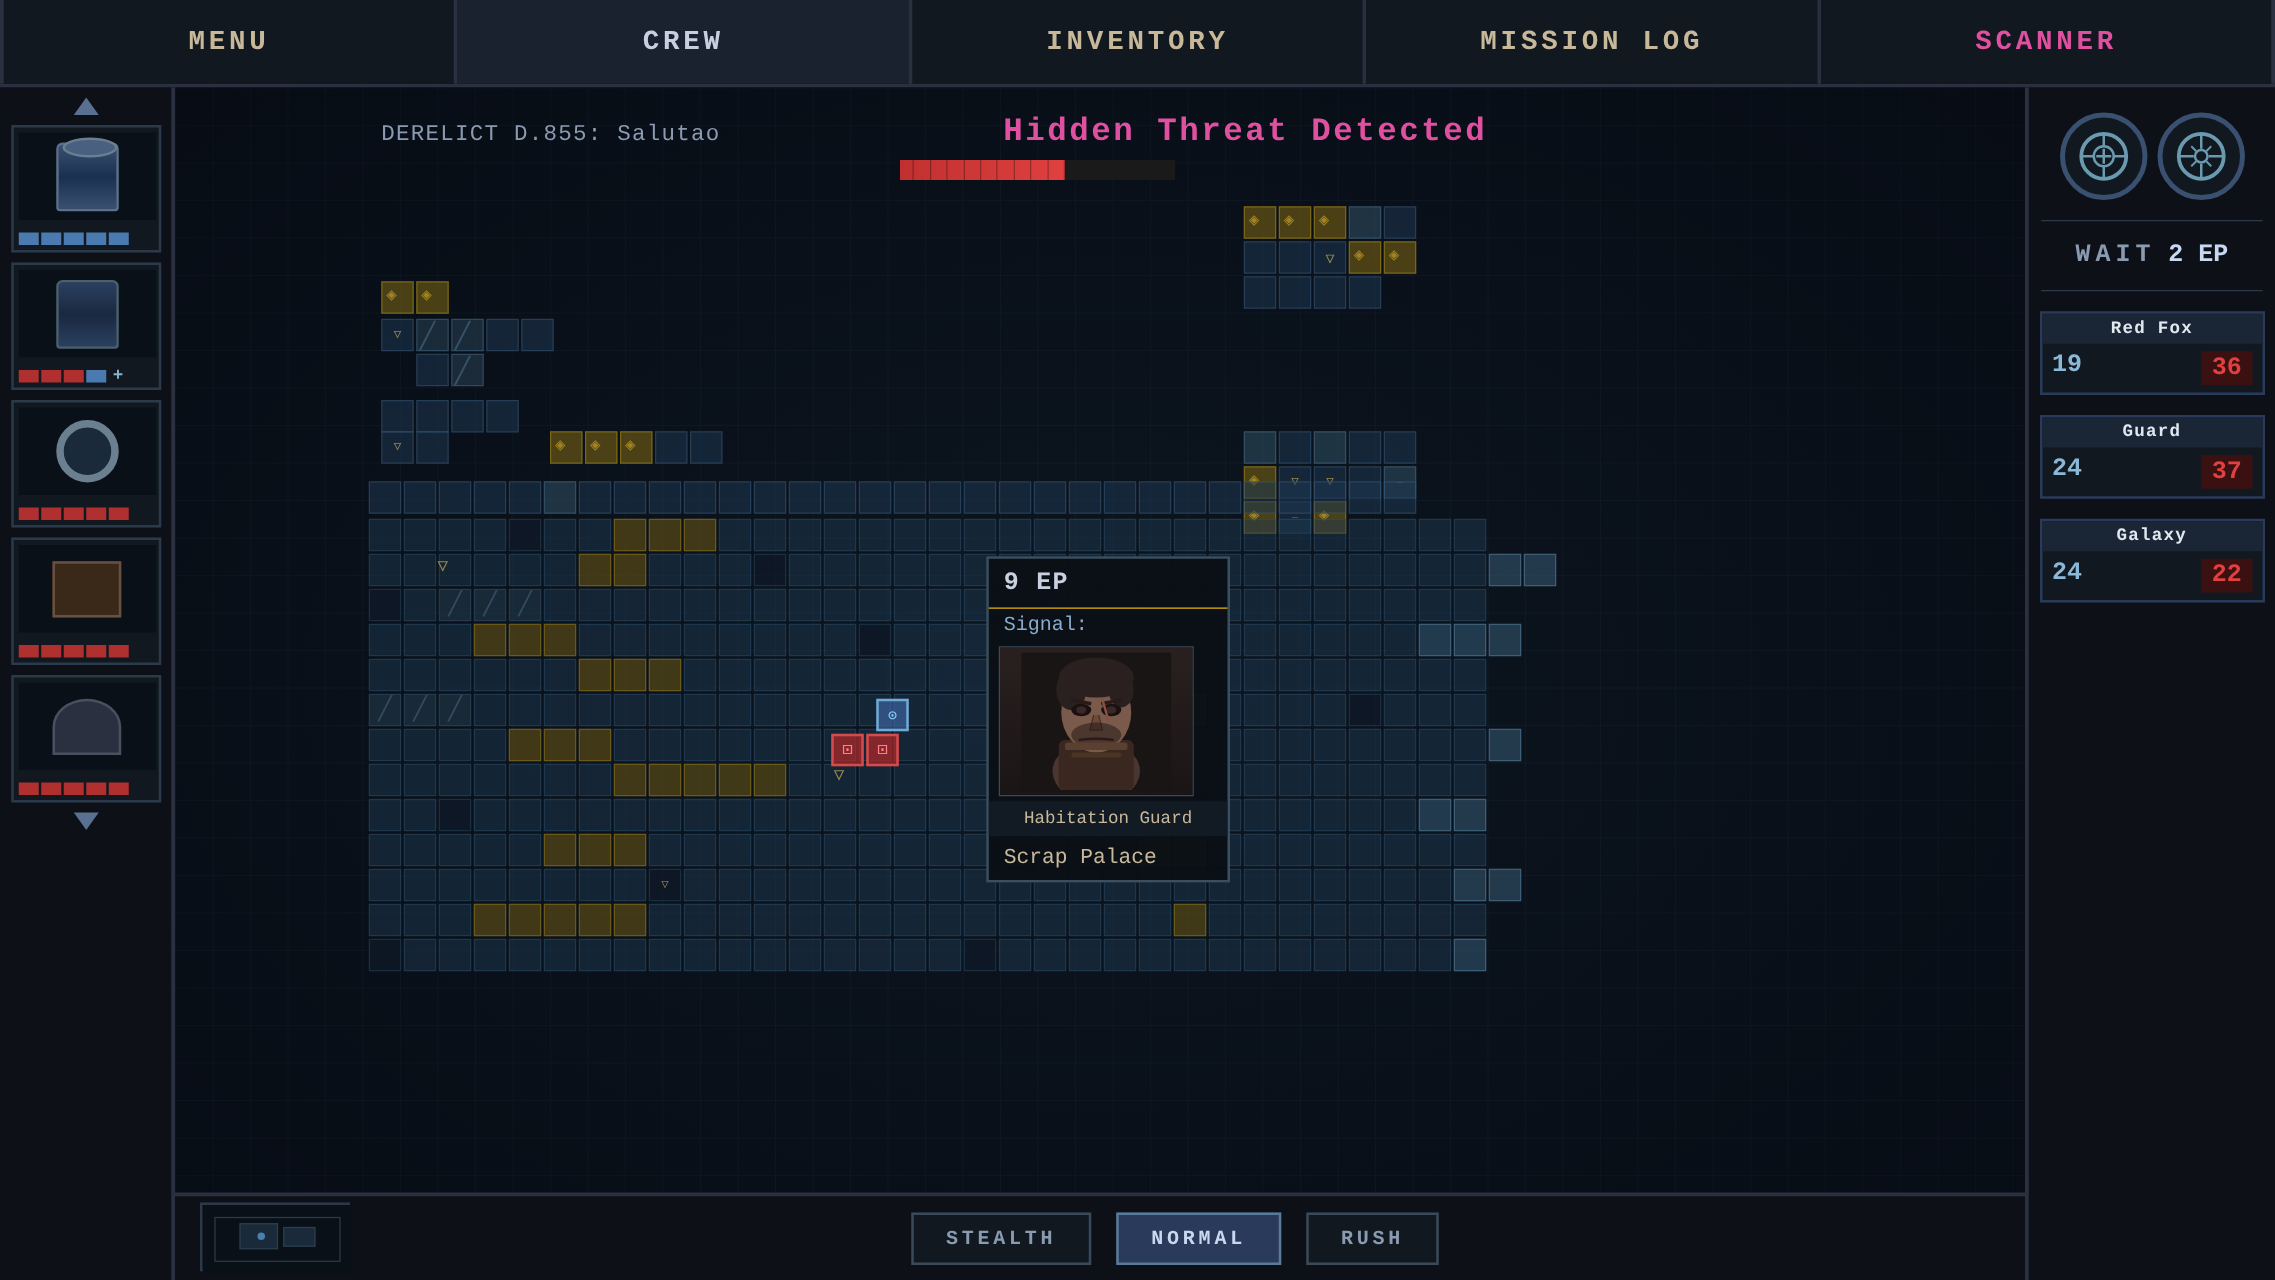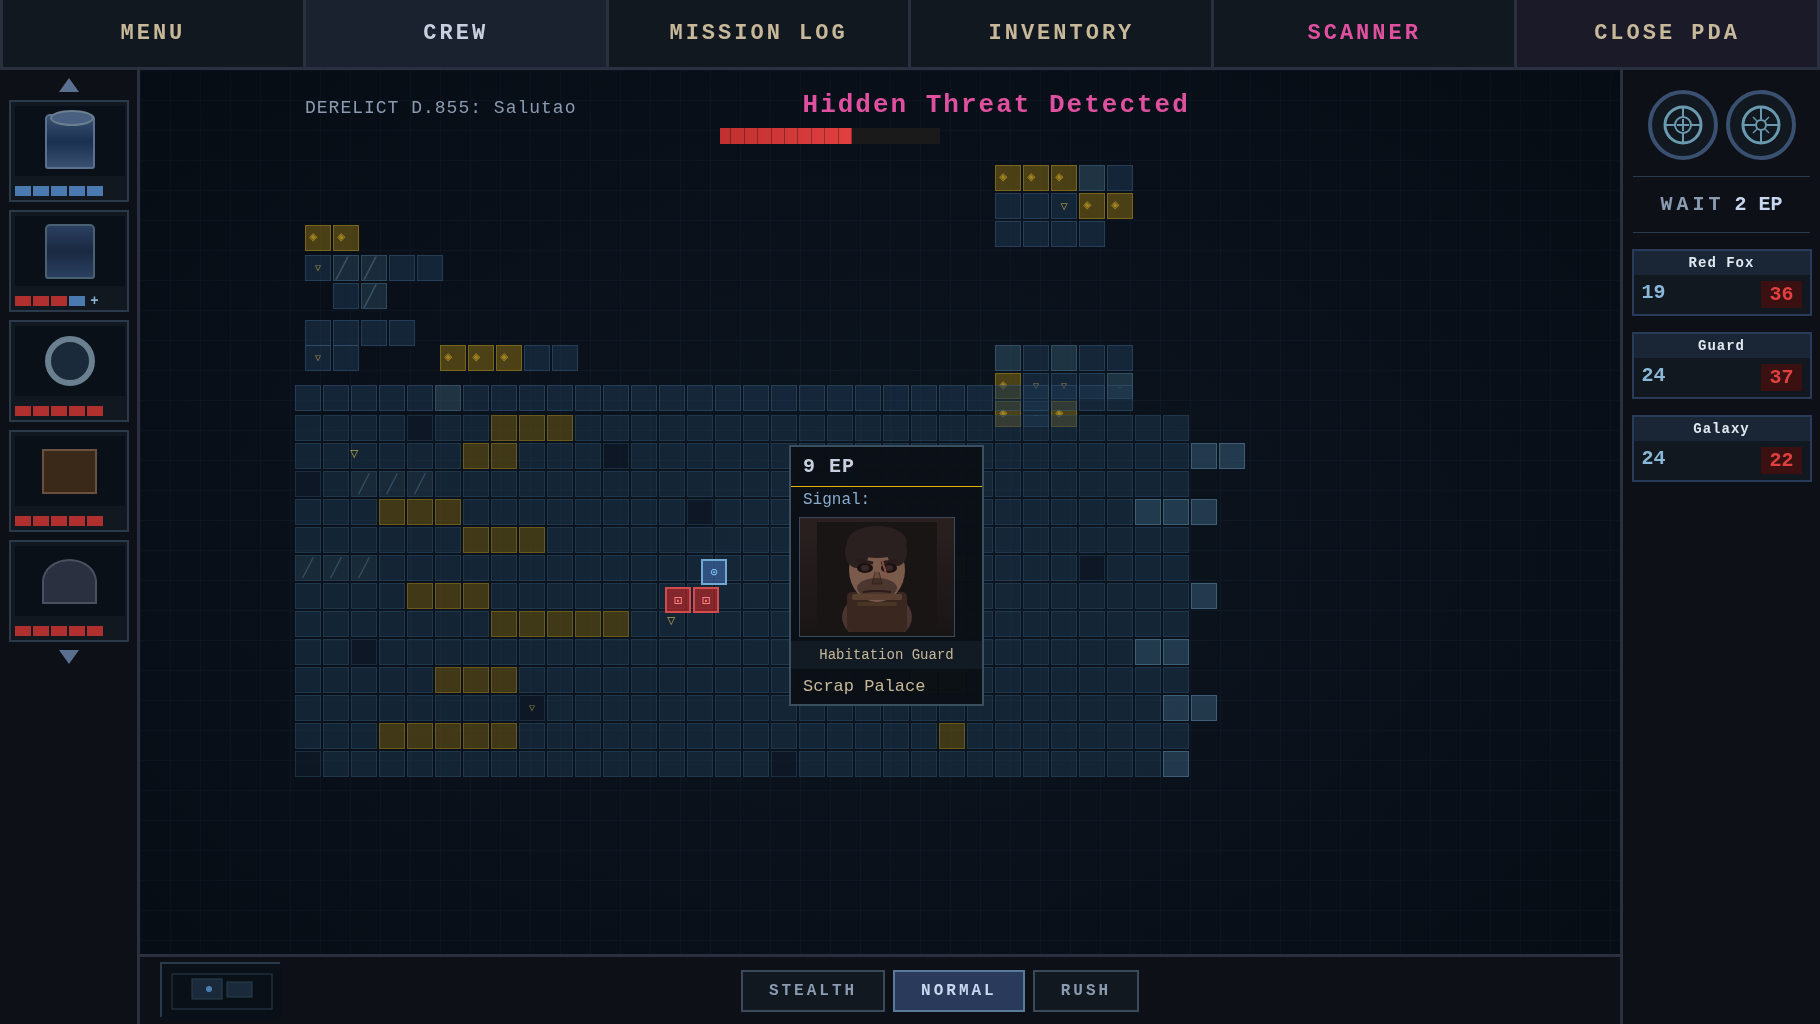--- a/index.html
+++ b/index.html
@@ -473,24 +473,23 @@
       border-right: 10px solid transparent;
       border-top: 14px solid #5a7090;
     }
   </style>
 </head>
 <body>
 
 <div class="top-nav">
   <div class="nav-btn">MENU</div>
   <div class="nav-btn active">CREW</div>
+  <div class="nav-btn">INVENTORY</div>
   <div class="nav-btn">MISSION LOG</div>
-  <div class="nav-btn">INVENTORY</div>
   <div class="nav-btn scanner">SCANNER</div>
-  <div class="nav-btn close-pda">CLOSE PDA</div>
 </div>
 
 <div class="main-layout">
 
   <div class="left-sidebar">
     <div class="scroll-arrow up"></div>
 
     <div class="inventory-item">
       <div class="item-icon">
         <div class="cylinder-icon"></div>
@@ -1212,21 +1211,21 @@
         <div class="mini-map-thumb">
           <svg width="120" height="55" viewBox="0 0 120 55" xmlns="http://www.w3.org/2000/svg">
             <rect width="120" height="55" fill="#0a1018"></rect>
             <rect x="10" y="10" width="100" height="35" fill="none" stroke="#2a3a4a" stroke-width="1"></rect>
             <rect x="30" y="15" width="30" height="20" fill="#1a2a3a" stroke="#2a4050" stroke-width="1"></rect>
             <rect x="65" y="18" width="25" height="15" fill="#1a2a3a" stroke="#2a4050" stroke-width="1"></rect>
             <circle cx="47" cy="25" r="3" fill="#4a80b0"></circle>
           </svg>
         </div>
       </div>
-      <div style="display:flex; gap:8px; margin-left:120px;">
+      <div style="display:flex; gap:20px; margin-left:120px;">
         <div class="move-mode-btn">STEALTH</div>
         <div class="move-mode-btn active">NORMAL</div>
         <div class="move-mode-btn">RUSH</div>
       </div>
     </div>
   </div>
 
   <div class="right-panel">
 
     <div class="control-icons-row">

